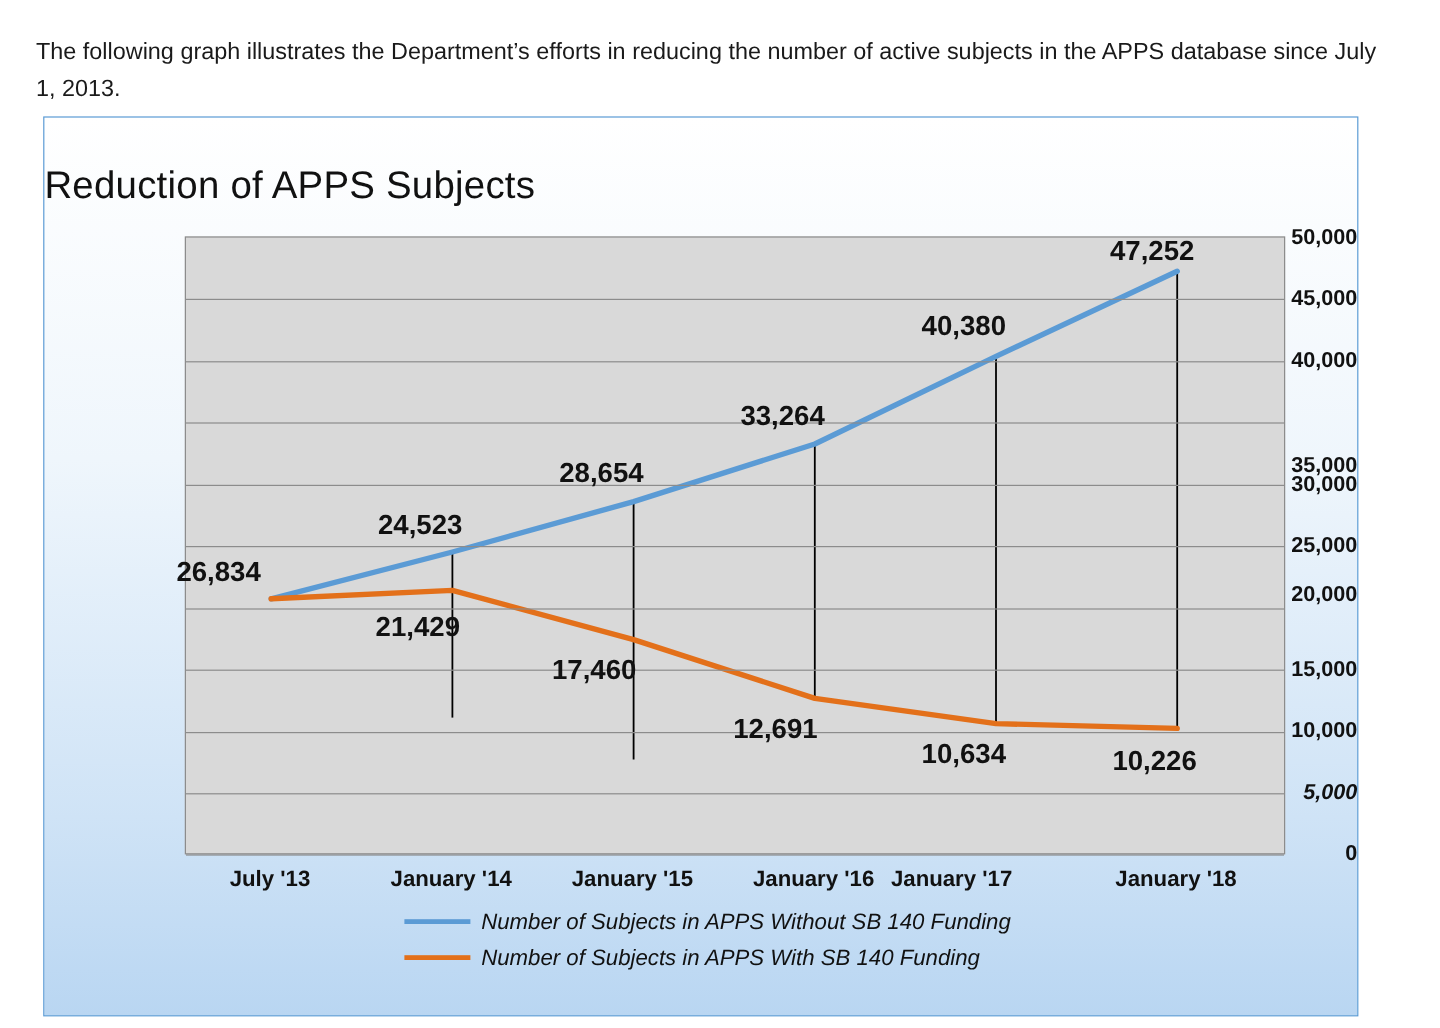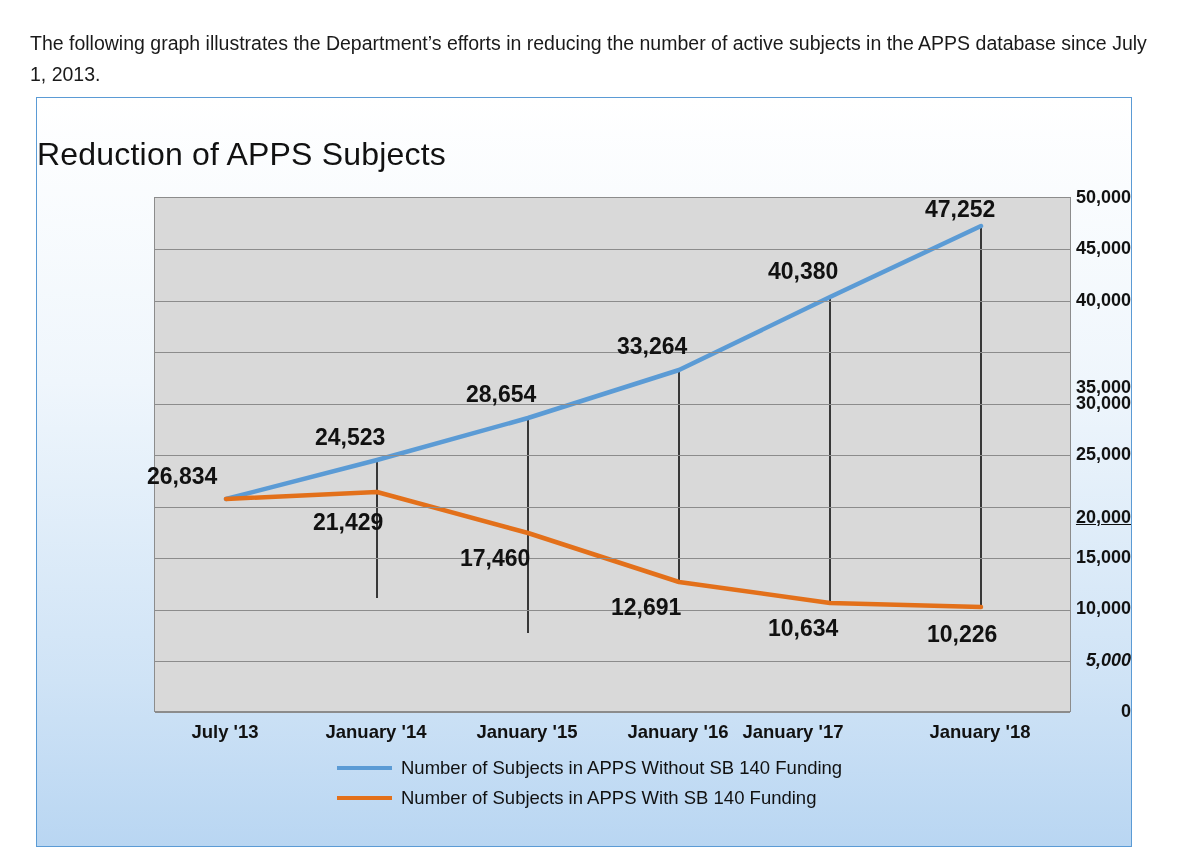--- a/index.html
+++ b/index.html
@@ -107,41 +107,42 @@
   }
   .legend-swatch {
     width: 55px;
     height: 4px;
     margin-right: 9px;
     flex: none;
   }
   .legend-text {
     font-size: 18.5px;
     color: #111111;
+    font-style: italic;
   }
 
   svg { display: block; }
 </style>
 </head>
 <body>
 
 <p id="intro-paragraph">The following graph illustrates the Department’s efforts in reducing the number of active subjects in the APPS database since July 1, 2013.</p>
 
 <div id="chart-frame">
 
   <div id="chart-title">Reduction of APPS Subjects</div>
 
   <div>
     <div class="ytick-label" style="top:89px;">50,000</div>
     <div class="ytick-label" style="top:140px;">45,000</div>
     <div class="ytick-label" style="top:192px;">40,000</div>
     <div class="ytick-label" style="top:243px;margin-top:36px;">35,000</div>
     <div class="ytick-label" style="top:295px;">30,000</div>
     <div class="ytick-label" style="top:346px;">25,000</div>
-    <div class="ytick-label" style="top:409px;text-decoration:underline;">20,000</div>
+    <div class="ytick-label" style="top:387px;">20,000</div>
     <div class="ytick-label" style="top:449px;">15,000</div>
     <div class="ytick-label" style="top:500px;">10,000</div>
     <div class="ytick-label" style="top:552px;font-style:italic;">5,000</div>
     <div class="ytick-label" style="top:603px;">0</div>
   </div>
 
   <div id="plot-area">
     <div class="gridline" style="top:51px;"></div>
     <div class="gridline" style="top:103px;"></div>
     <div class="gridline" style="top:154px;"></div>

